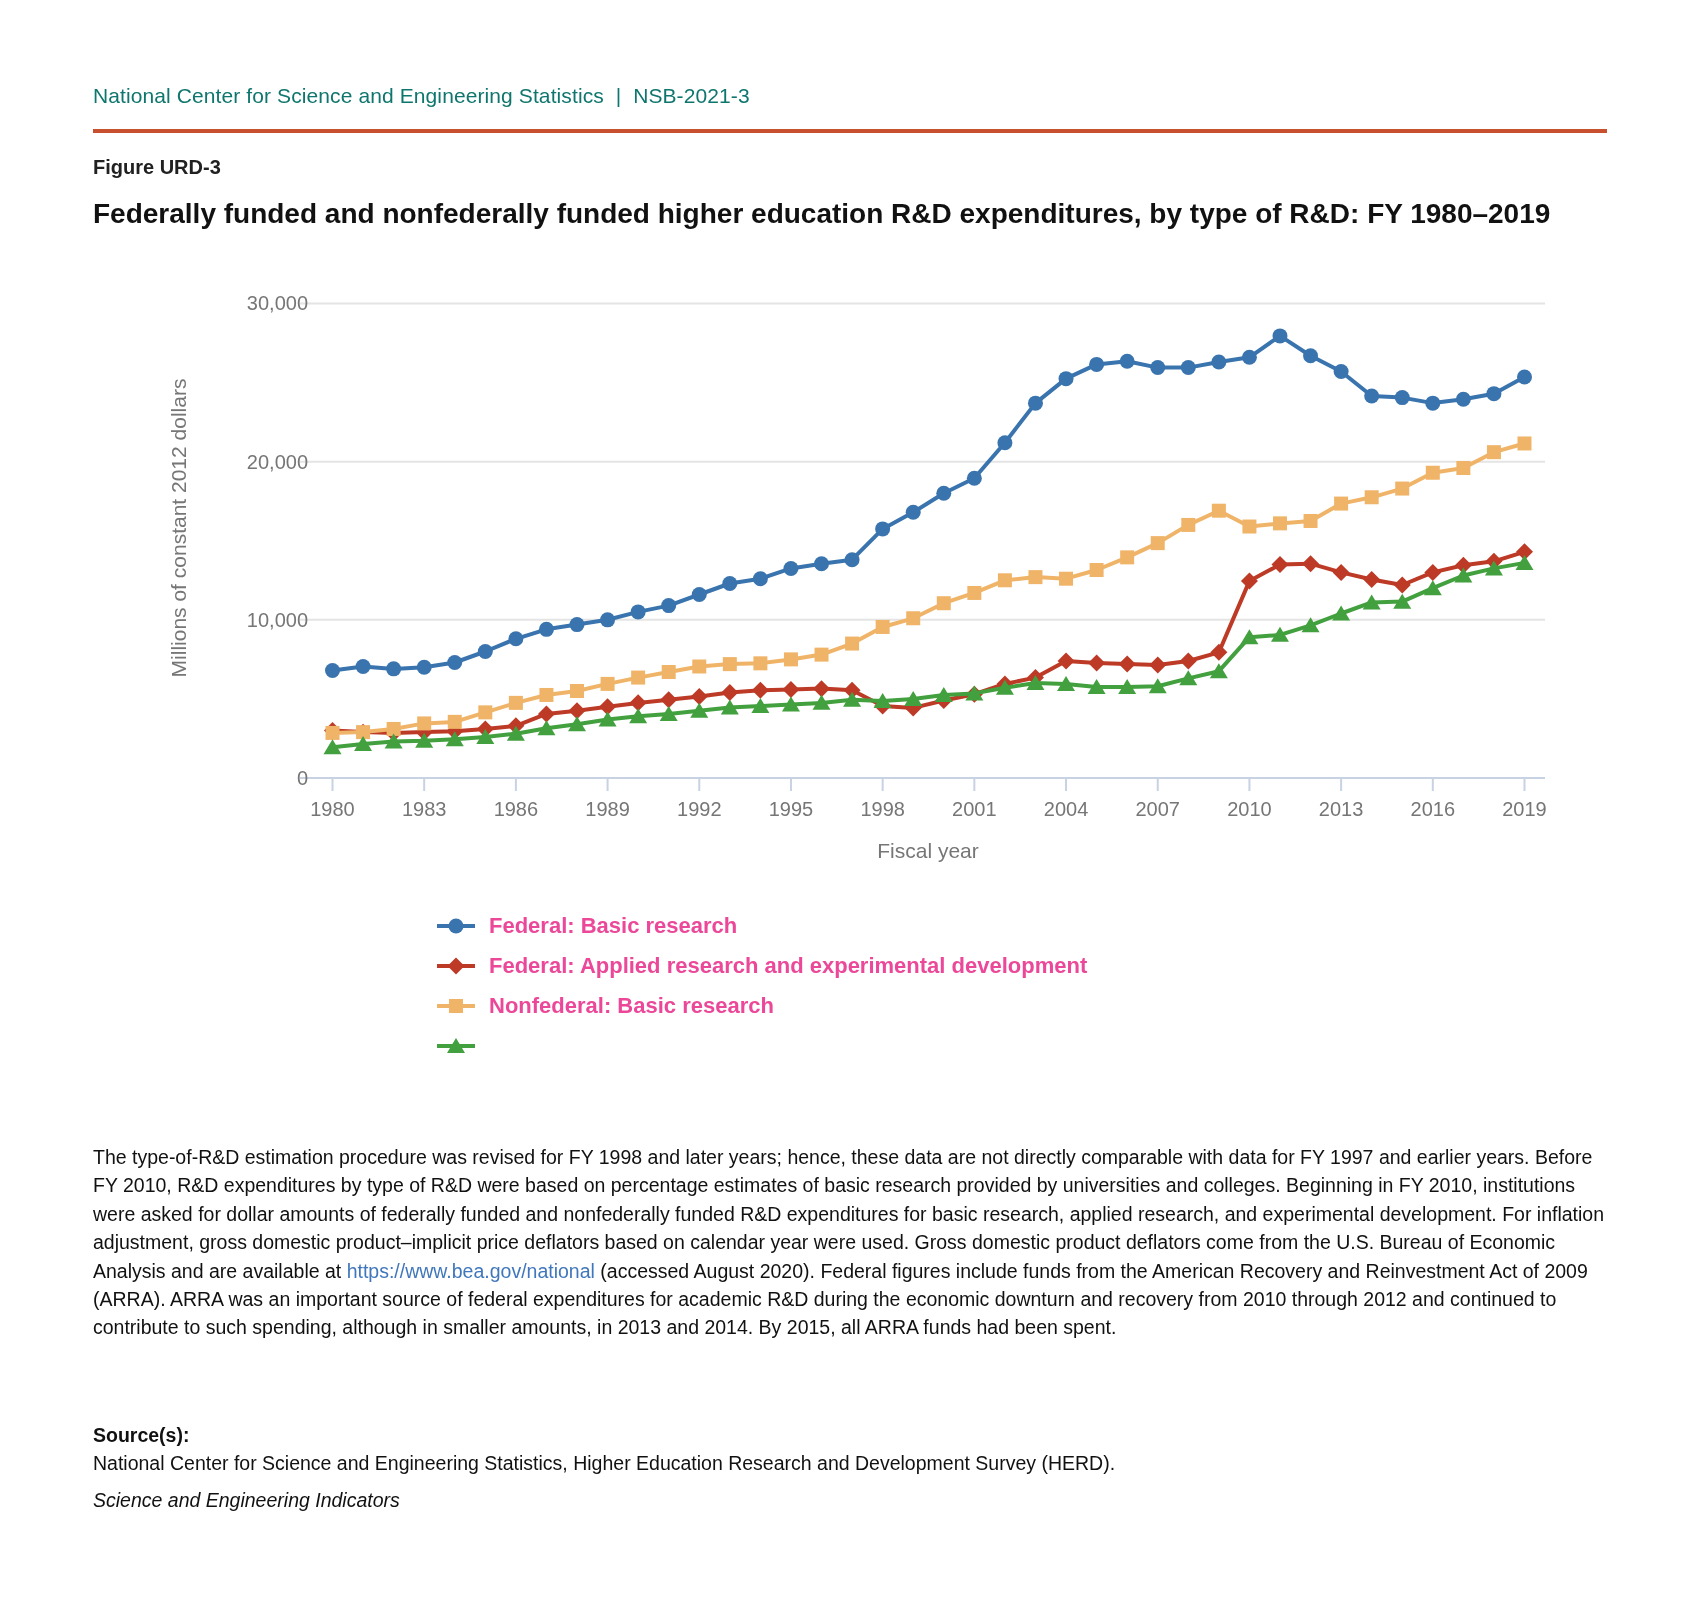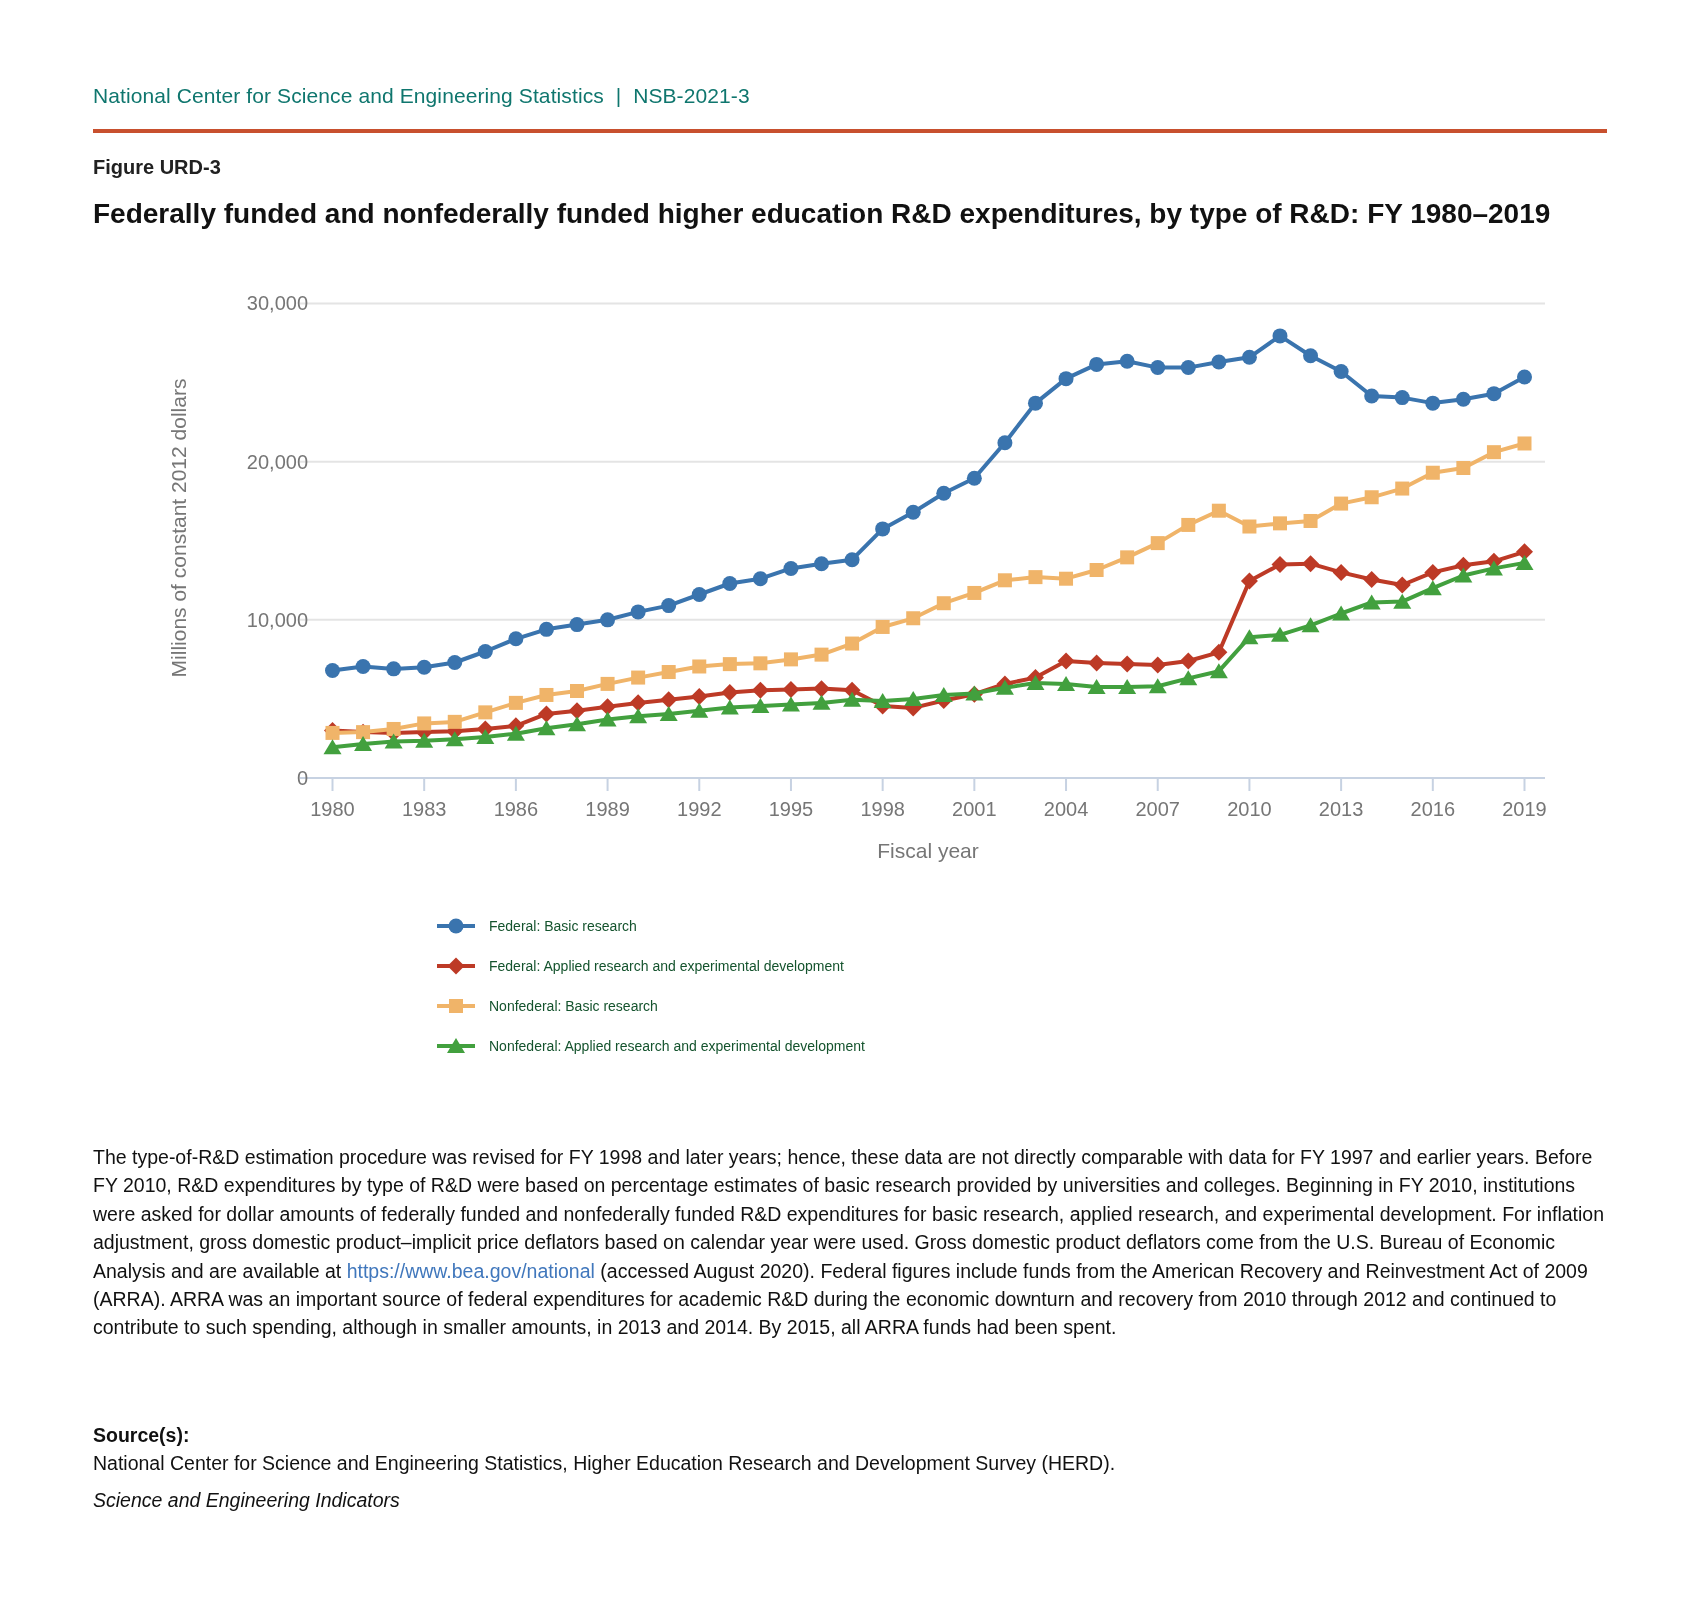--- a/index.html
+++ b/index.html
@@ -21,21 +21,21 @@
     position:absolute;left:93px;top:198px;width:1560px;
     font-size:28px;font-weight:700;color:#111111;
   }
   .chart-block{position:absolute;left:0;top:240px;width:1700px;height:640px;}
   .chart-block svg{position:absolute;left:0;top:0;}
   .tick-label{font-size:20px;fill:#767676;font-family:"Liberation Sans",sans-serif;}
   .axis-title{font-size:21px;fill:#767676;font-family:"Liberation Sans",sans-serif;}
   .legend{position:absolute;left:435px;top:912px;}
   .legend-item{display:flex;align-items:center;height:28px;margin-bottom:12px;cursor:pointer;}
   .legend-marker{width:42px;height:24px;display:inline-block;margin-right:12px;}
-  .legend-label{font-size:14px;font-weight:400;color:#14532d;}
+  .legend-label{font-size:22px;font-weight:700;color:#ec4899;}
   .notes{position:absolute;left:93px;top:1143px;width:1516px;font-size:19.5px;line-height:28.4px;color:#111;}
   .notes-heading,.source-heading{font-weight:700;}
   .notes a{color:#4077bc;text-decoration:none;}
   .source{position:absolute;left:93px;top:1421px;width:1516px;font-size:19.5px;line-height:28.4px;color:#111;}
   .footer-pub{position:absolute;left:93px;top:1489px;font-size:19.5px;font-style:italic;color:#111;}
 </style>
 </head>
 <body>
 
 <div class="page">
@@ -281,21 +281,20 @@
             <line x1="2" x2="40" y1="12" y2="12" stroke="#f0b469" stroke-width="4"></line>
             <rect x="14" y="5" width="14" height="14" fill="#f0b469"></rect>
           </svg></span>
       <span class="legend-label">Nonfederal: Basic research</span>
     </div>
     <div class="legend-item">
       <span class="legend-marker"><svg width="42" height="24" viewBox="0 0 42 24">
             <line x1="2" x2="40" y1="12" y2="12" stroke="#42a03e" stroke-width="4"></line>
             <path d="M21 4 L30 19 L12 19 Z" fill="#42a03e"></path>
           </svg></span>
-      <span class="legend-label">Nonfederal: Applied research and experimental development</span>
     </div>
   </div>
 
   <div class="notes">
     <div class="notes-body"><span>The type-of-R&amp;D estimation procedure was revised for FY 1998 and later years; hence, these data are not directly comparable with data for FY 1997 and earlier years. Before FY 2010, R&amp;D expenditures by type of R&amp;D were based on percentage estimates of basic research provided by universities and colleges. Beginning in FY 2010, institutions were asked for dollar amounts of federally funded and nonfederally funded R&amp;D expenditures for basic research, applied research, and experimental development. For inflation adjustment, gross domestic product–implicit price deflators based on calendar year were used. Gross domestic product deflators come from the U.S. Bureau of Economic Analysis and are available at </span><a href="#">https://www.bea.gov/national</a><span> (accessed August 2020). Federal figures include funds from the American Recovery and Reinvestment Act of 2009 (ARRA). ARRA was an important source of federal expenditures for academic R&amp;D during the economic downturn and recovery from 2010 through 2012 and continued to contribute to such spending, although in smaller amounts, in 2013 and 2014. By 2015, all ARRA funds had been spent.</span></div>
   </div>
 
   <div class="source">
     <div class="source-heading">Source(s):</div>
     <div>National Center for Science and Engineering Statistics, Higher Education Research and Development Survey (HERD).</div>

